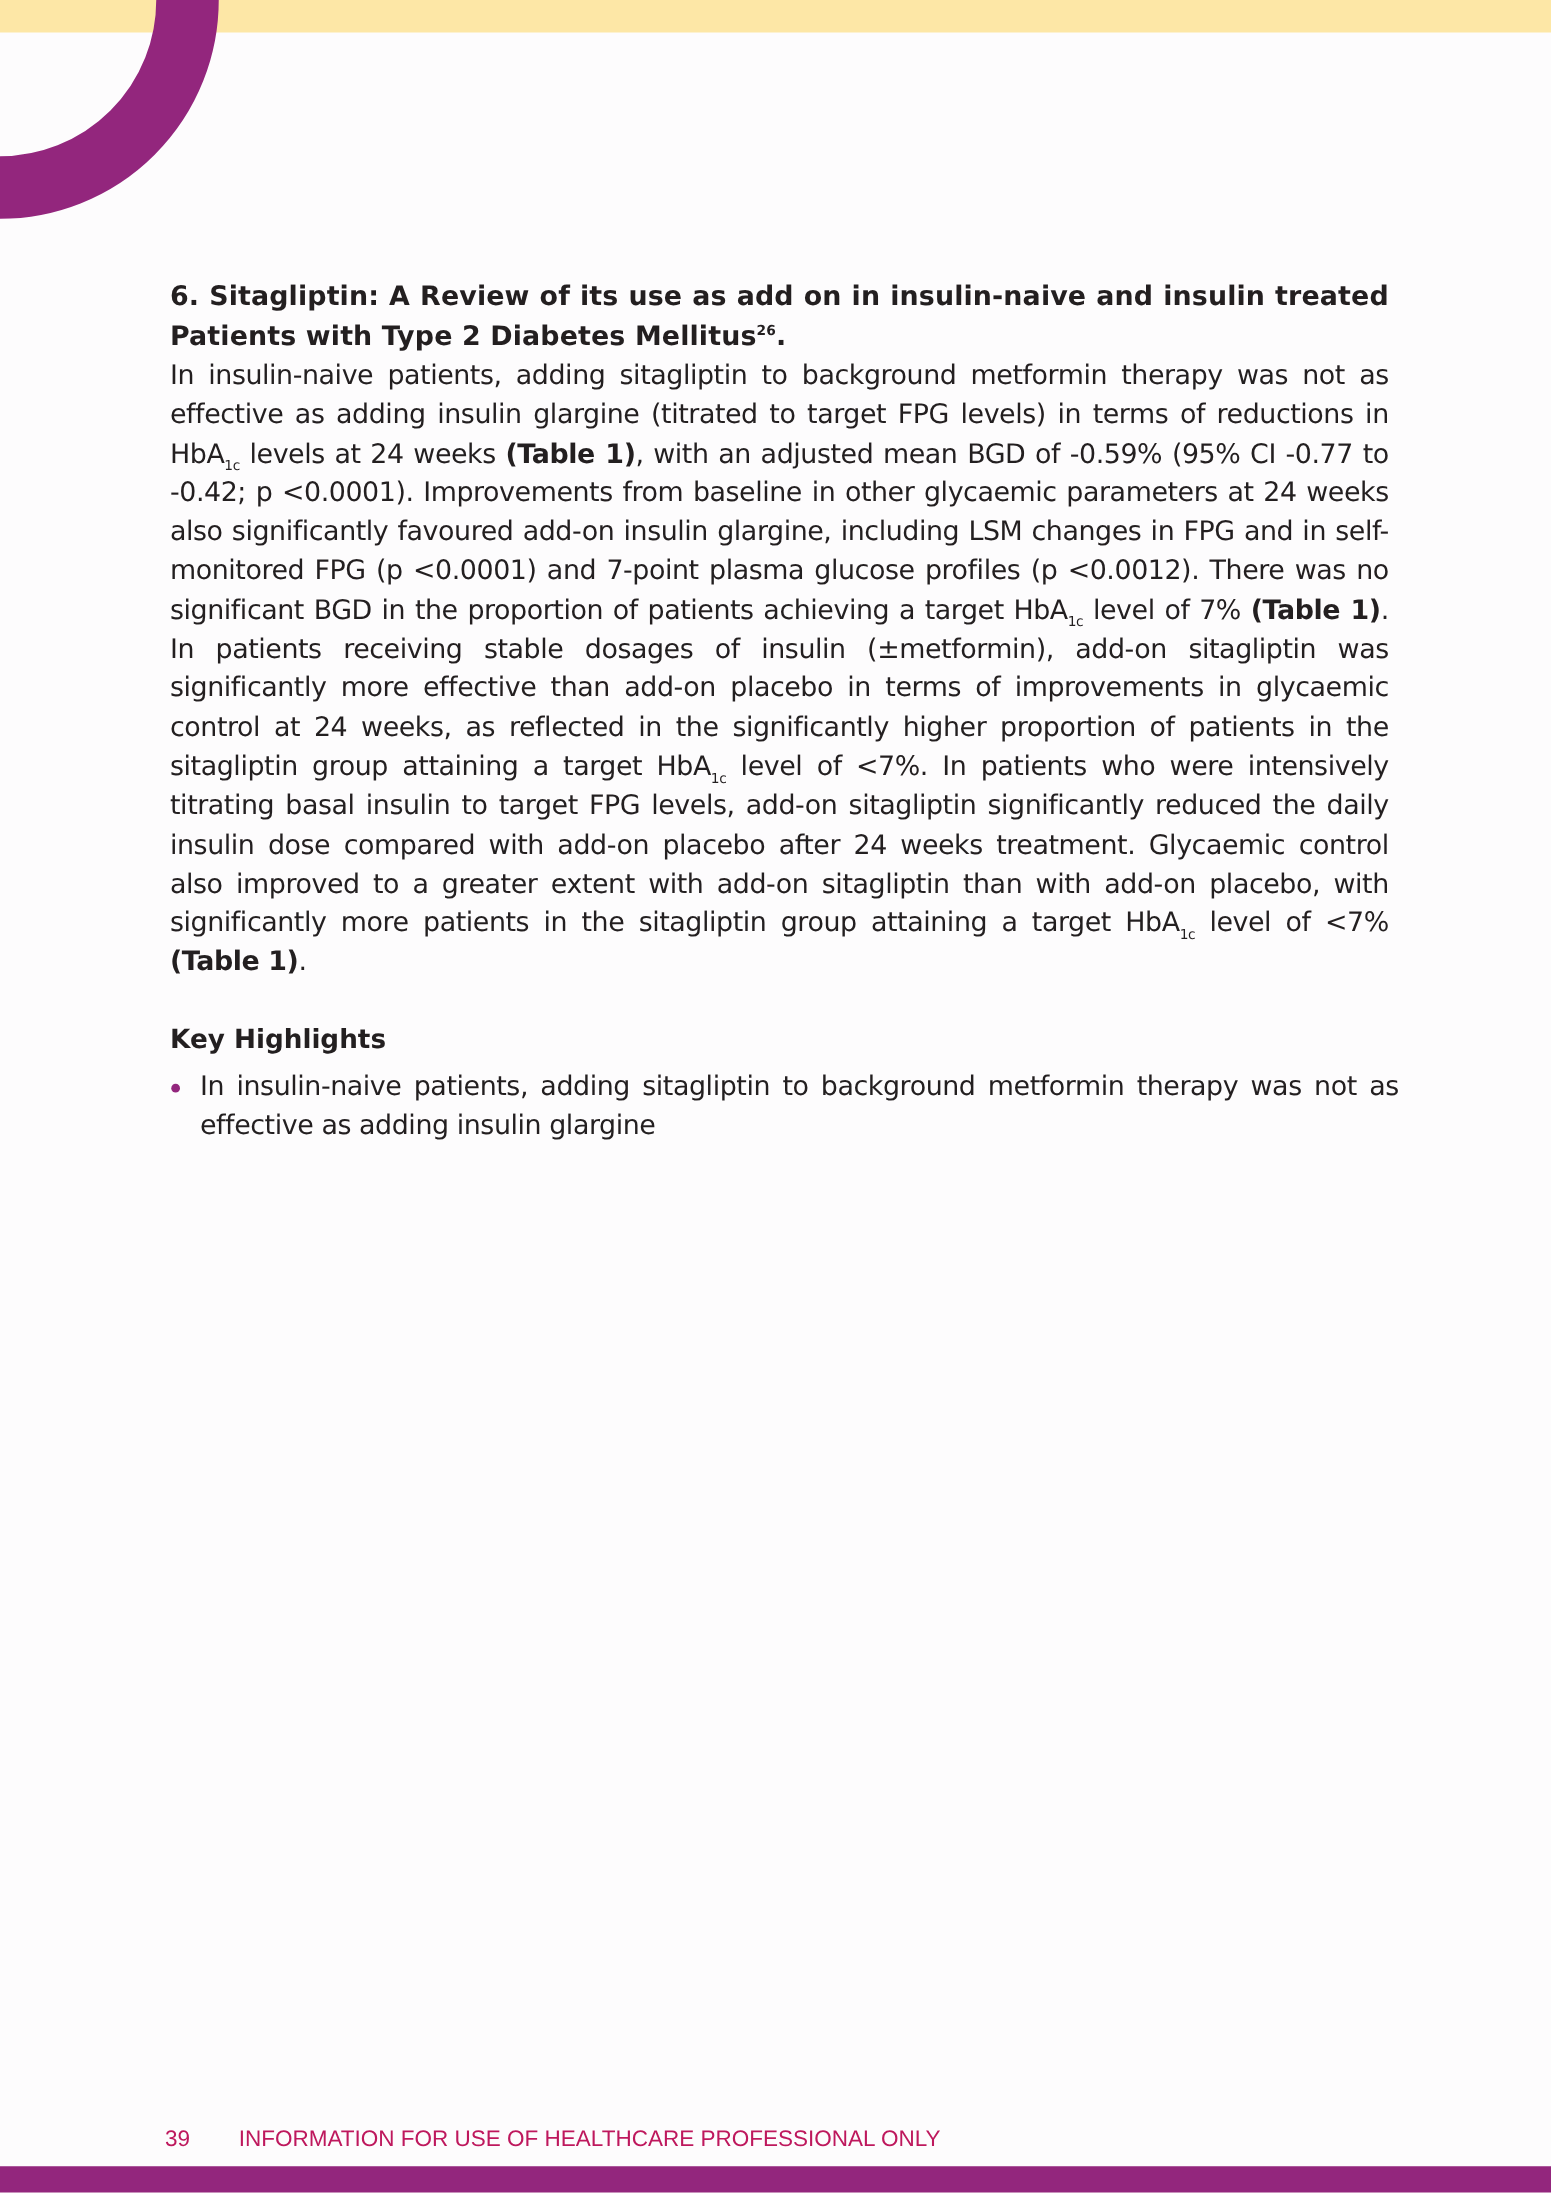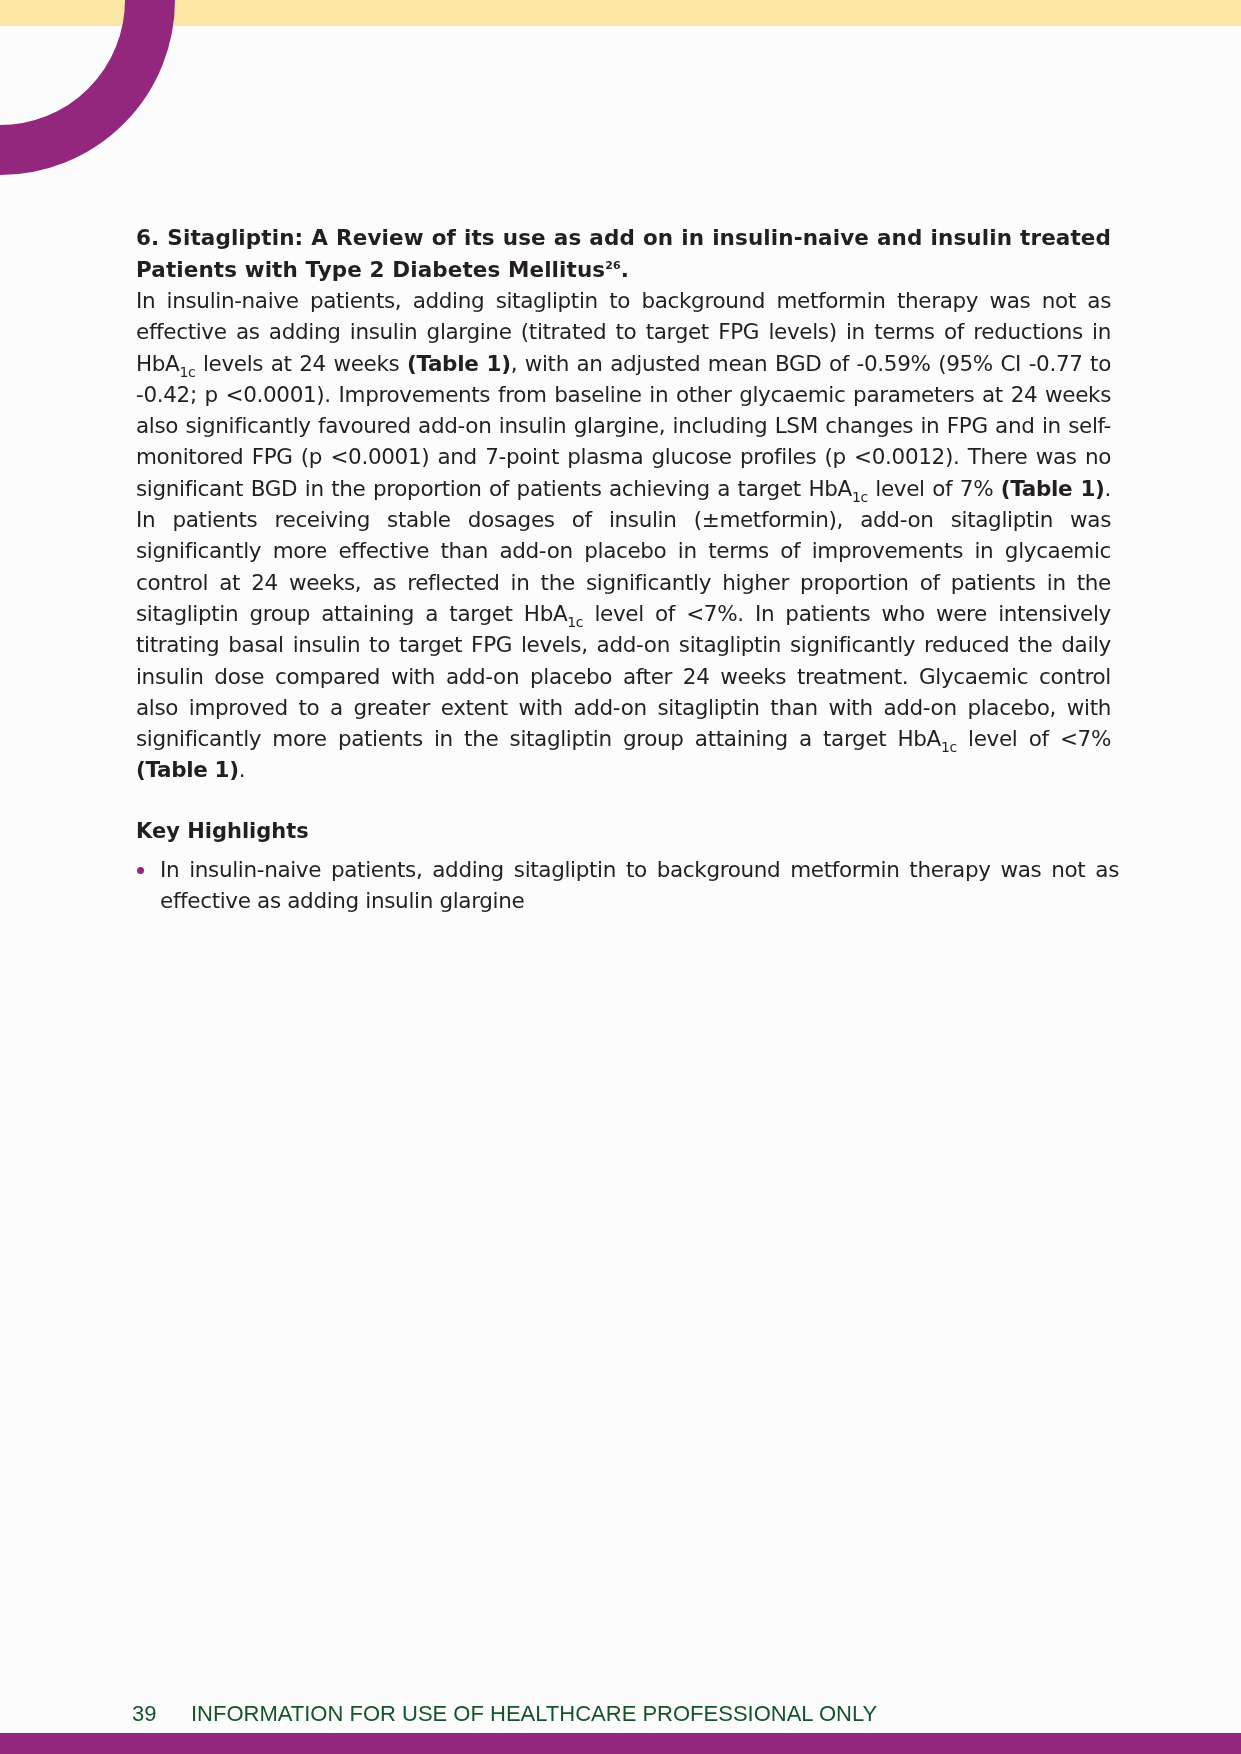--- a/index.html
+++ b/index.html
@@ -25,38 +25,38 @@
     font-weight: bold; font-size: 21.5px; line-height: 31.5px;
     text-align: justify; text-align-last: left; margin: 0;
     letter-spacing: 0.1px;
   }
   .heading sup { font-size: 11px; vertical-align: 8px; line-height: 0; }
   .body-text {
     font-size: 21.5px; line-height: 31.3px; text-align: justify;
     margin: 0; letter-spacing: -0.35px; word-spacing: 0px;
   }
   .body-text b { font-weight: bold; }
-  .sub { font-size: 14px; vertical-align: -6px; line-height: 0; }
+  .sub { font-size: 11px; vertical-align: -6px; line-height: 0; }
   .kh-title {
     font-weight: bold; font-size: 21px; line-height: 30px;
     margin: 30px 0 8px 0;
   }
   .bullets { list-style: none; margin: 0; padding: 0; width: 983px; }
   .bullets li {
     position: relative; padding-left: 24px; font-size: 21.5px;
     line-height: 31.3px; text-align: justify; letter-spacing: -0.35px;
     margin-bottom: 9px;
   }
   .bullet-dot {
     position: absolute; left: 1px; top: 13px; width: 7px; height: 7px;
     border-radius: 50%; background: #93267d;
   }
   .footer {
     position: absolute; left: 132px; top: 1701px;
-    font-family: "Liberation Sans", sans-serif; font-size: 22px; color: #14532d;
+    font-family: "Liberation Sans", sans-serif; font-size: 18px; color: #be185d;
   }
   .footer .page-num { display: inline-block; width: 59px; }
   .bottom-band {
     position: absolute; left: 0; top: 1733px; width: 1241px; height: 21px;
     background: #93267d;
   }
 </style>
 </head>
 <body>
 

